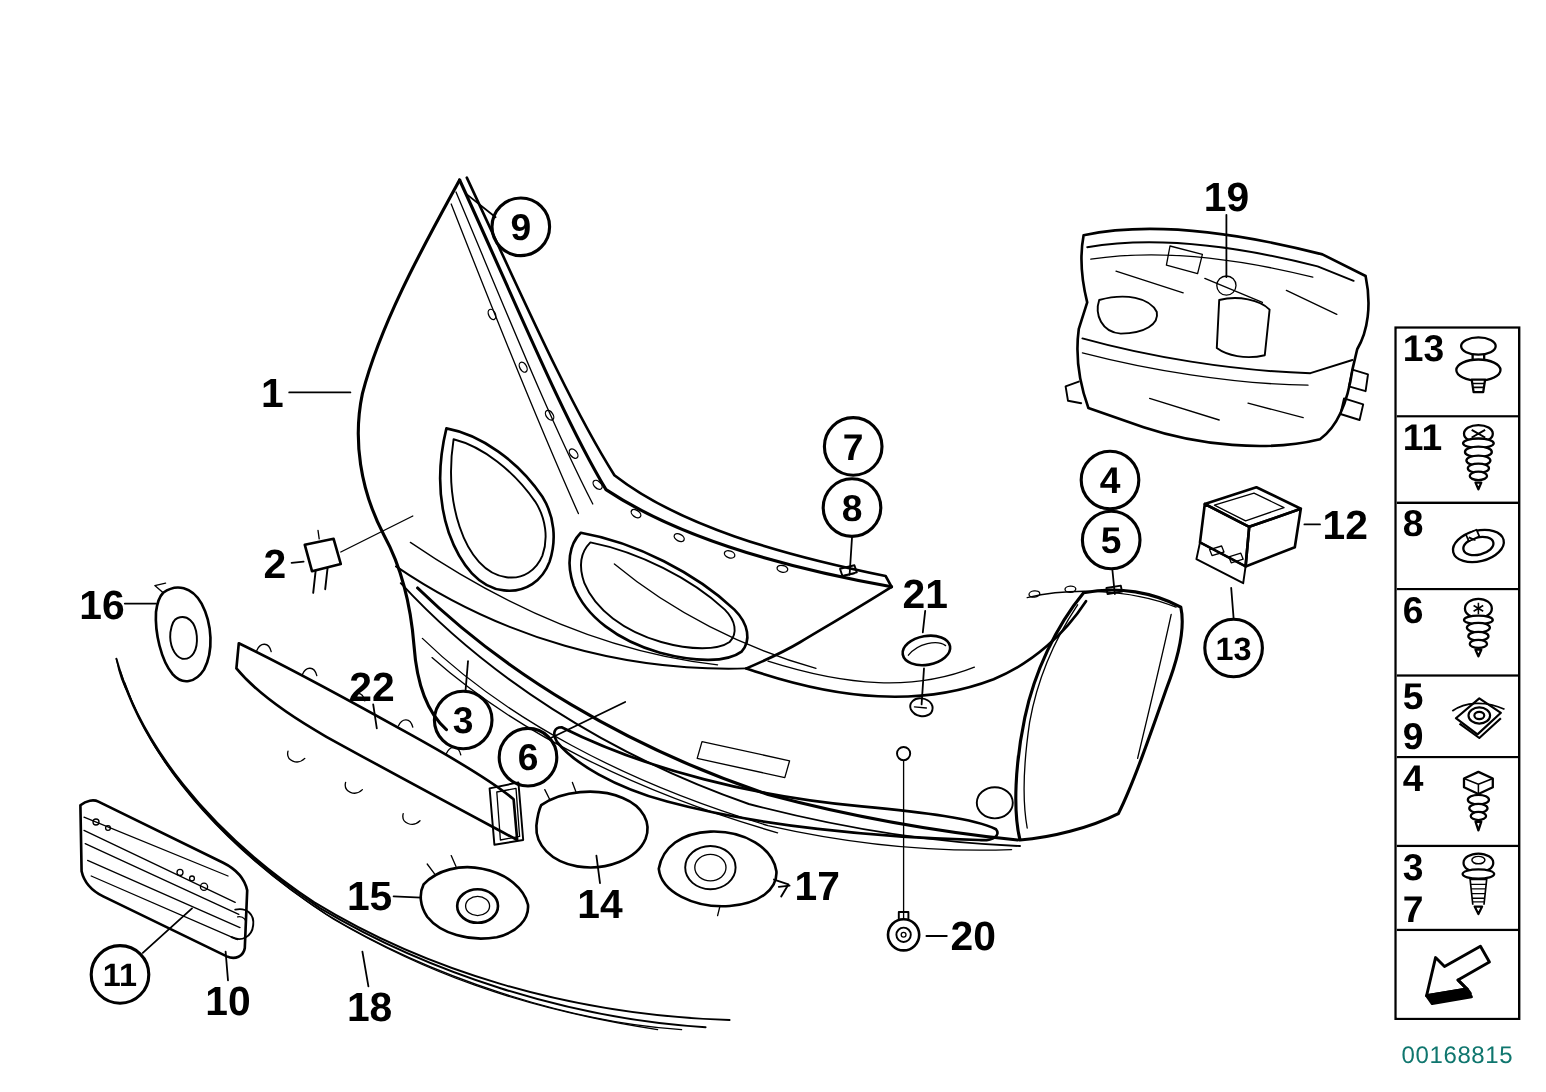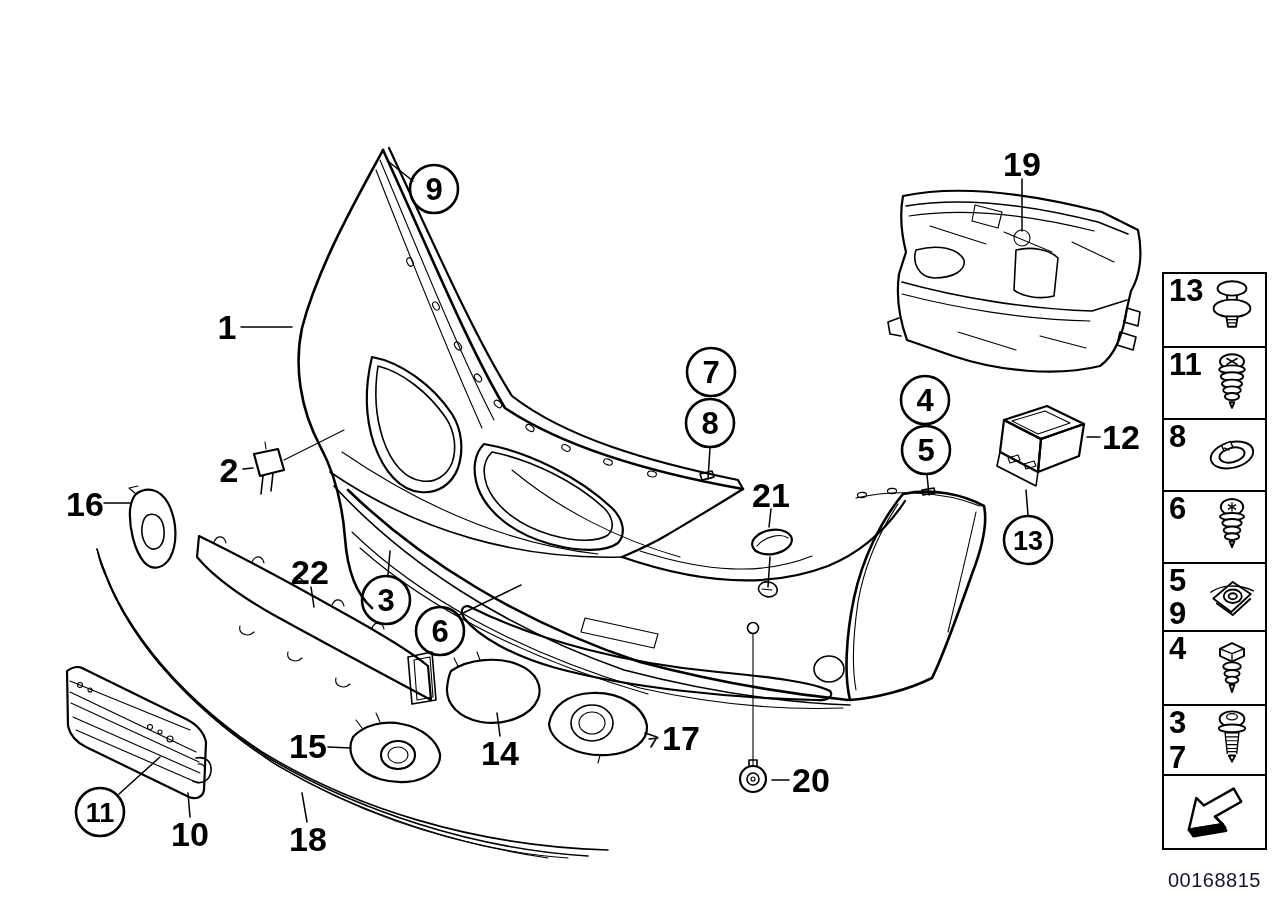--- a/index.html
+++ b/index.html
@@ -18,21 +18,21 @@
   #sidebar{position:absolute;left:1162px;top:272px;width:105px;background:#fff;
     border:2.4px solid #000;box-sizing:border-box;}
   .srow{position:relative;border-bottom:2.4px solid #000;box-sizing:border-box;background:#fff;}
   .srow:last-child{border-bottom:none;}
   .snum{position:absolute;left:5px;top:0px;font:bold 31px "Liberation Sans",sans-serif;
     line-height:1.08;color:#000;}
   .snum.second{top:auto;bottom:0px;}
   .sicon{position:absolute;right:5px;top:50%;transform:translateY(-50%);}
   .sicon.centered{left:50%;right:auto;transform:translate(-50%,-50%);}
   #doc-id{position:absolute;left:1158px;top:869px;width:113px;text-align:center;
-    font:20px "Liberation Sans",sans-serif;color:#0f172a;letter-spacing:0.5px;}
+    font:20px "Liberation Sans",sans-serif;color:#0f766e;letter-spacing:0.5px;}
 </style>
 </head>
 <body>
 
 <div id="stage">
 
 <svg width="0" height="0" style="position:absolute">
   <defs>
     <g id="rivet-icon" stroke="#000" fill="#fff" stroke-width="2.4" stroke-linejoin="round">
       <ellipse cx="35" cy="13" rx="18" ry="9"></ellipse>

